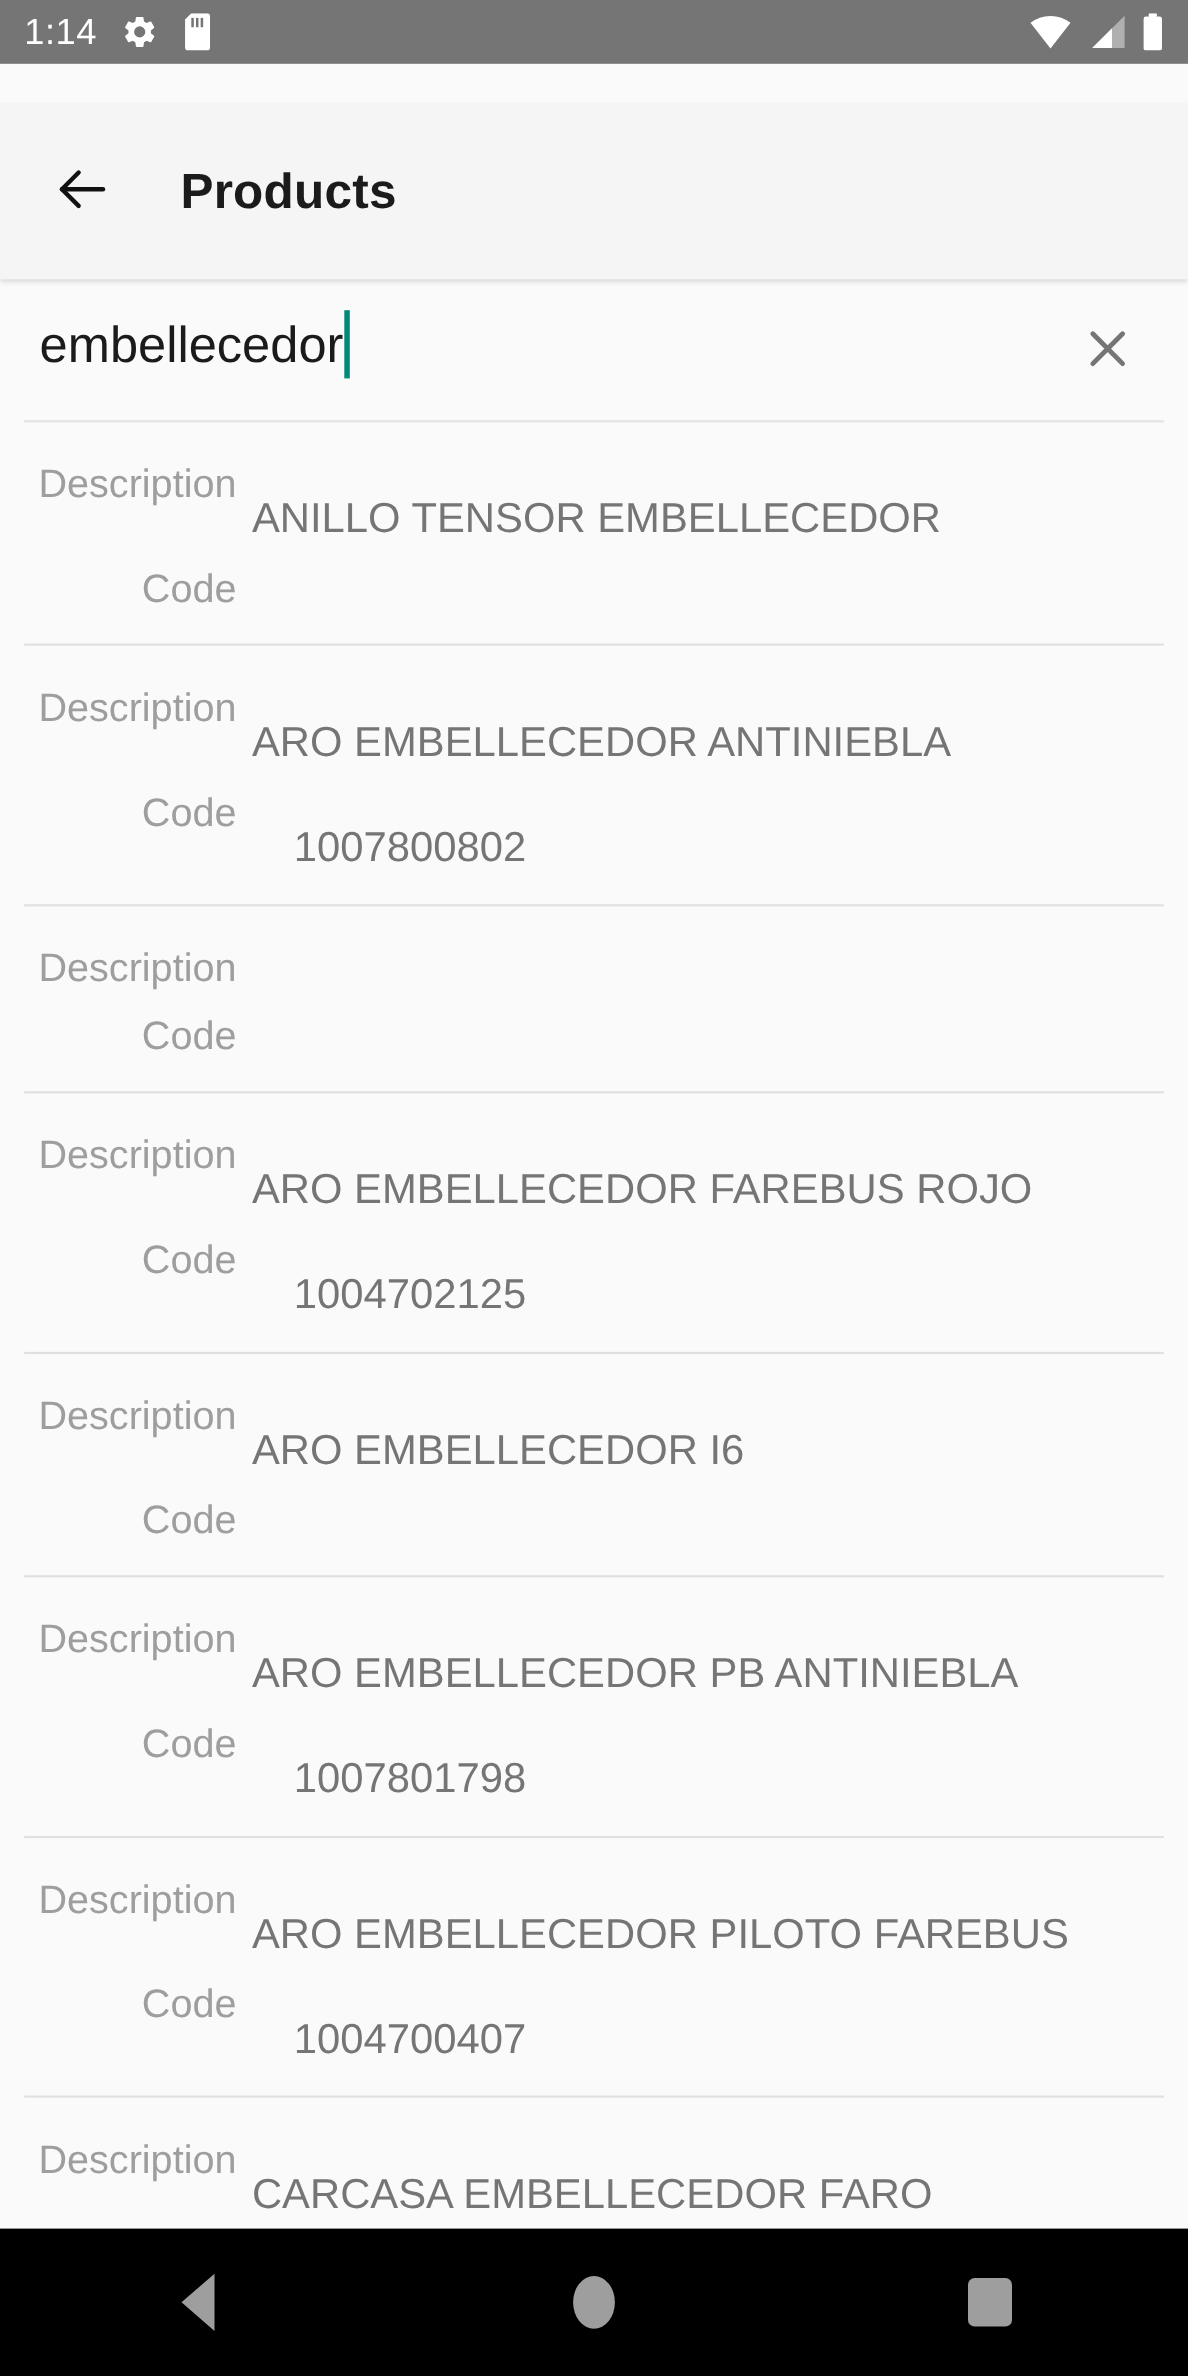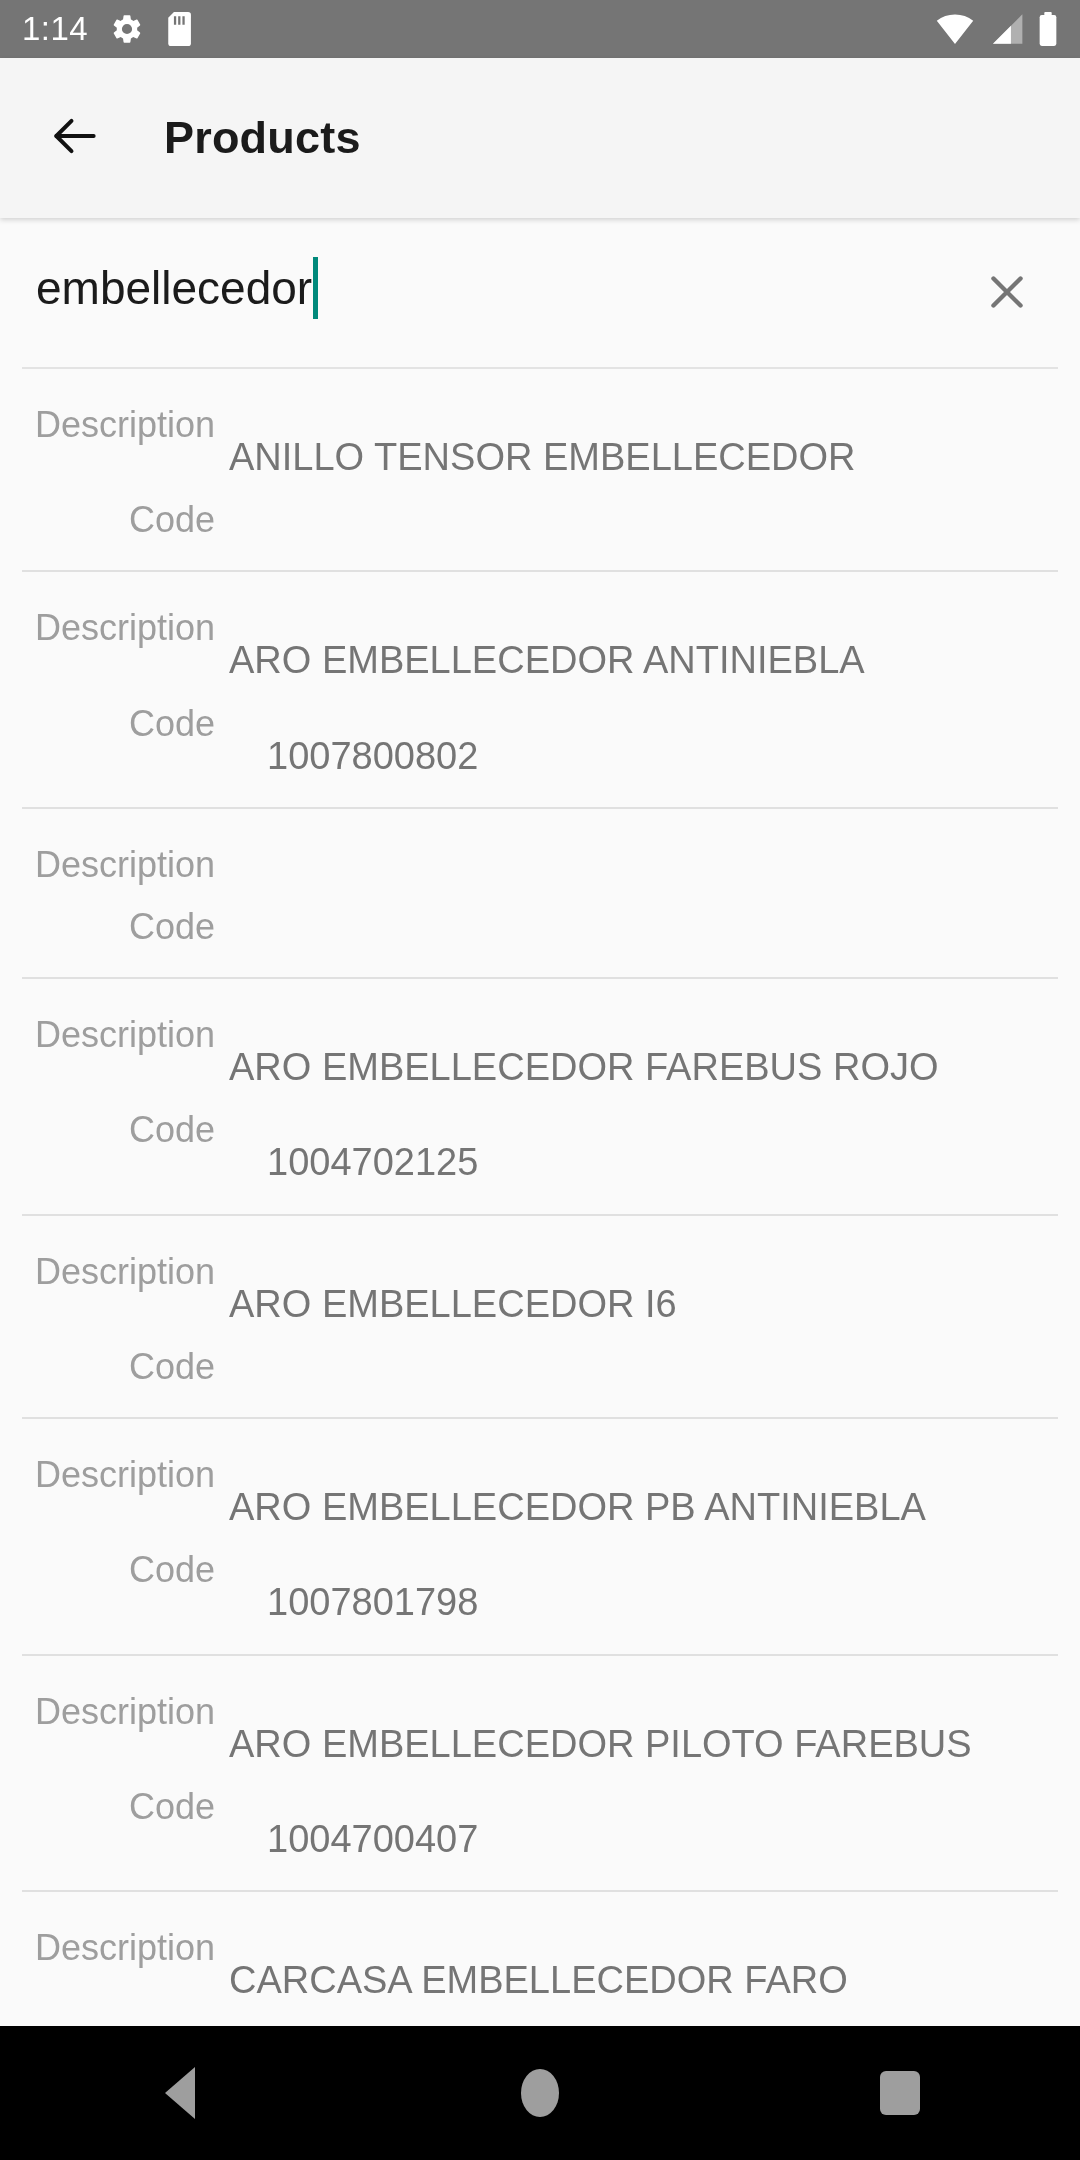--- a/index.html
+++ b/index.html
@@ -19,34 +19,34 @@
   .status-left { display:flex; align-items:center; gap:22px; }
   .status-clock { font-size:33px; letter-spacing:0.5px; line-height:1; padding-bottom:2px; }
   .status-right { margin-left:auto; display:flex; align-items:center; gap:14px; }
   .ic { display:block; }
 
   
   .app-bar {
     height:160px; background:#f5f5f5;
     display:flex; align-items:center; padding:0 32px;
     box-shadow:0 2px 5px rgba(0,0,0,0.16);
-    position:relative; z-index:5;
+    position:relative; z-index:5;margin-top:36px;
   }
   .back-btn {
     width:86px; height:86px; display:flex; align-items:center; justify-content:center;
     flex:0 0 auto;
   }
   .app-title {
     font-size:45px; font-weight:bold; color:#1b1b1b;
     margin-left:46px; letter-spacing:0.2px;
   }
 
   
   .search-wrap {
-    background:#fafafa; height:151px;
+    background:#fafafa; height:130px;
     display:flex; align-items:center; padding:0 36px;
     position:relative;
   }
   .search-text {
     font-size:46px; color:#1b1b1b; line-height:1;
     position:relative; padding-bottom:4px;
   }
   .caret {
     display:inline-block; width:5px; height:62px;
     background:#00897b; vertical-align:middle;

